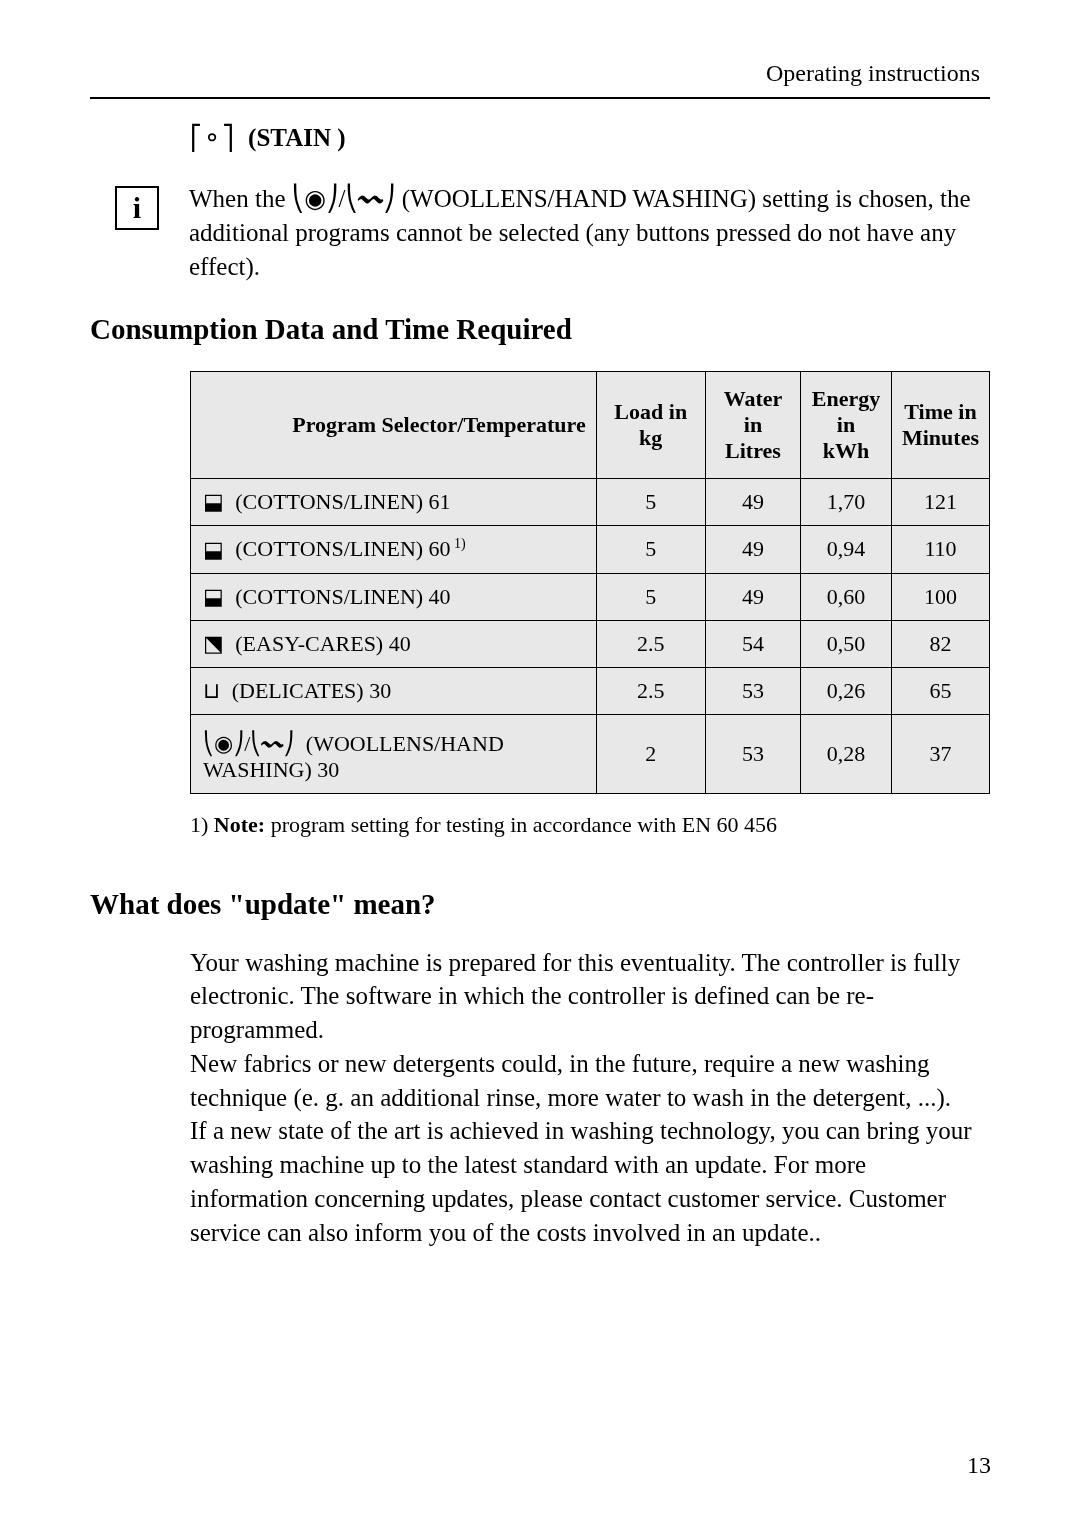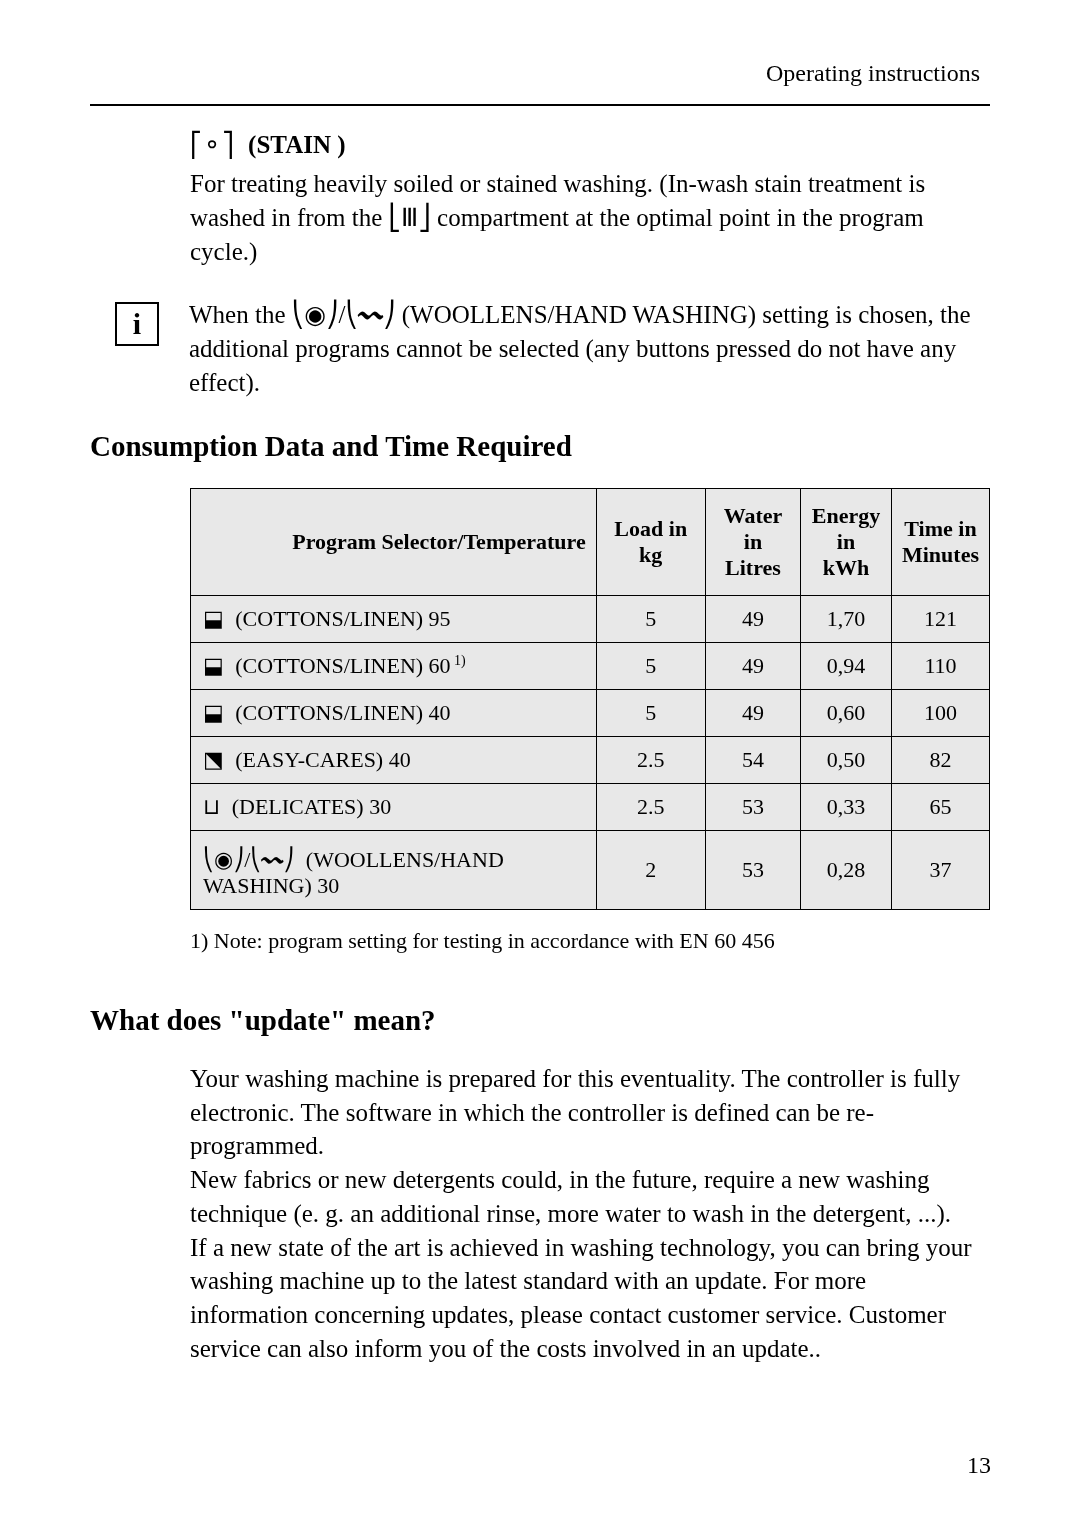--- a/index.html
+++ b/index.html
@@ -9,21 +9,21 @@
       width: 1080px;
       height: 1529px;
       position: relative;
     }
     .page {
       padding: 60px 90px 70px 90px;
     }
     .header {
       text-align: right;
       font-size: 24px;
-      margin-bottom: 17px;
+      margin-bottom: 10px;
       padding-right: 10px;
     }
     .hr-line {
       border: none;
       border-top: 2px solid #000;
       margin-bottom: 25px;
     }
     .section-indent {
       margin-left: 100px;
       margin-bottom: 30px;
@@ -104,41 +104,40 @@
     .prog-icon {
       display: inline-block;
       margin-right: 6px;
     }
     .sup { vertical-align: super; font-size: 14px; }
     .footnote {
       font-size: 22px;
       margin-left: 100px;
       margin-bottom: 50px;
     }
-    .footnote strong { font-weight: normal; }
+    .footnote strong { font-weight: bold; }
     .pagenum {
       position: absolute;
       bottom: 50px;
       right: 89px;
       font-size: 24px;
     }
   </style>
 </head>
 <body>
 
 <div class="page">
   <div class="header">Operating instructions</div>
   <hr class="hr-line">
 
   <div class="section-indent">
     <div class="stain-row">
       <span class="stain-icon">⎡⚬⎤</span>
       <span class="stain-label">(STAIN )</span>
     </div>
-    <div class="body-text">For treating heavily soiled or stained washing. (In-wash stain treatment is washed in from the ⎣Ⅲ⎦ compartment at the optimal point in the program cycle.)</div>
   </div>
 
   <div class="info-row">
     <div class="info-icon-box">
       <span class="info-icon">i</span>
     </div>
     <div class="body-text">When the ⎝◉⎠/⎝〰⎠ (WOOLLENS/HAND WASHING) setting is chosen, the additional programs cannot be selected (any buttons pressed do not have any effect).</div>
   </div>
 
   <h1>Consumption Data and Time Required</h1>
@@ -159,21 +158,21 @@
             <span>in kWh</span>
           </th>
           <th>
             <span>Time in</span><br>
             <span>Minutes</span>
           </th>
         </tr>
       </thead>
       <tbody id="table-body">
           <tr>
-            <td class="prog-cell"><span class="prog-icon">⬓</span><span> (COTTONS/LINEN) 95</span></td>
+            <td class="prog-cell"><span class="prog-icon">⬓</span><span> (COTTONS/LINEN) 61</span></td>
             <td class="num-cell">5</td>
             <td class="num-cell">49</td>
             <td class="num-cell">1,70</td>
             <td class="num-cell">121</td>
           </tr>
           <tr>
             <td class="prog-cell"><span class="prog-icon">⬓</span><span> (COTTONS/LINEN) 60</span><span class="sup"> 1)</span></td>
             <td class="num-cell">5</td>
             <td class="num-cell">49</td>
             <td class="num-cell">0,94</td>
@@ -190,21 +189,21 @@
             <td class="prog-cell"><span class="prog-icon">⬔</span><span> (EASY-CARES) 40</span></td>
             <td class="num-cell">2.5</td>
             <td class="num-cell">54</td>
             <td class="num-cell">0,50</td>
             <td class="num-cell">82</td>
           </tr>
           <tr>
             <td class="prog-cell"><span class="prog-icon">⊔</span><span> (DELICATES) 30</span></td>
             <td class="num-cell">2.5</td>
             <td class="num-cell">53</td>
-            <td class="num-cell">0,33</td>
+            <td class="num-cell">0,26</td>
             <td class="num-cell">65</td>
           </tr>
           <tr>
             <td class="prog-cell"><span class="prog-icon">⎝◉⎠/⎝〰⎠</span><span>    (WOOLLENS/HAND WASHING) 30</span></td>
             <td class="num-cell">2</td>
             <td class="num-cell">53</td>
             <td class="num-cell">0,28</td>
             <td class="num-cell">37</td>
           </tr>
         </tbody>

